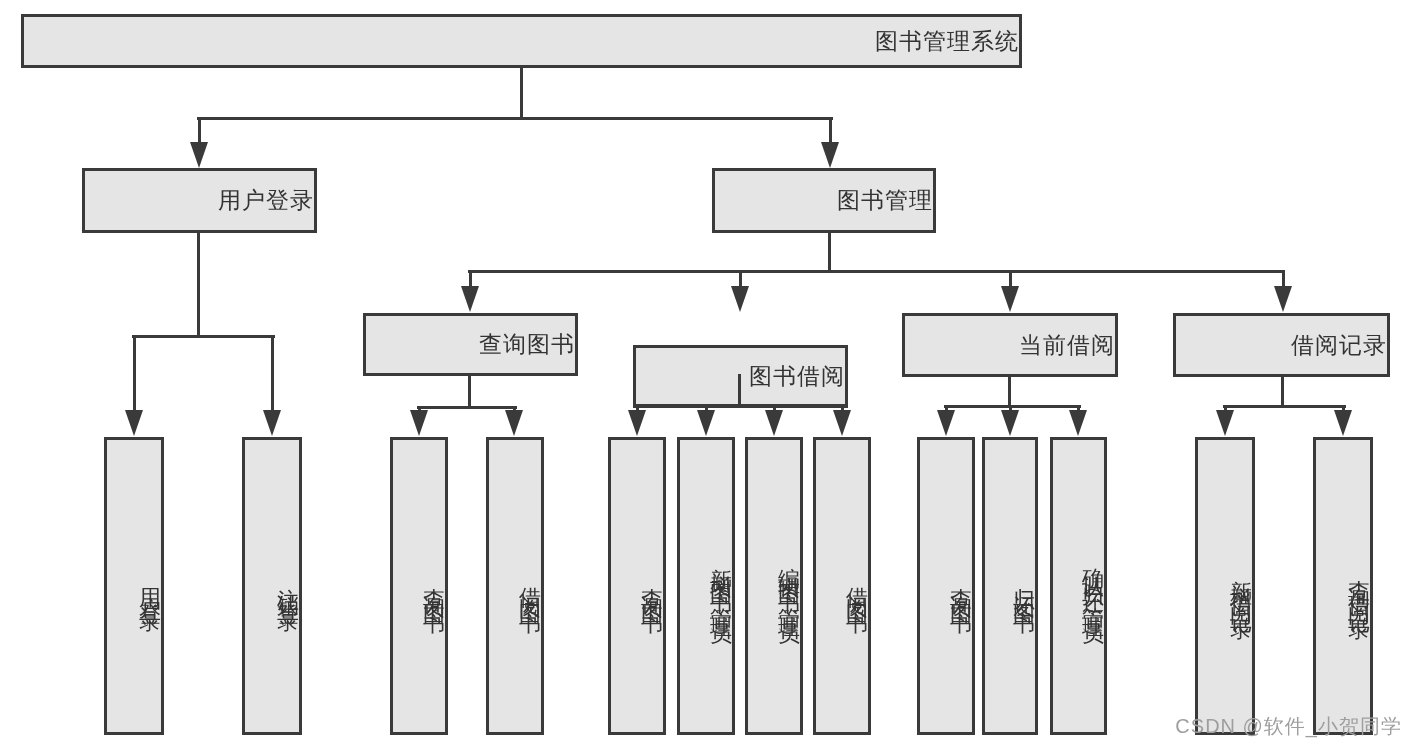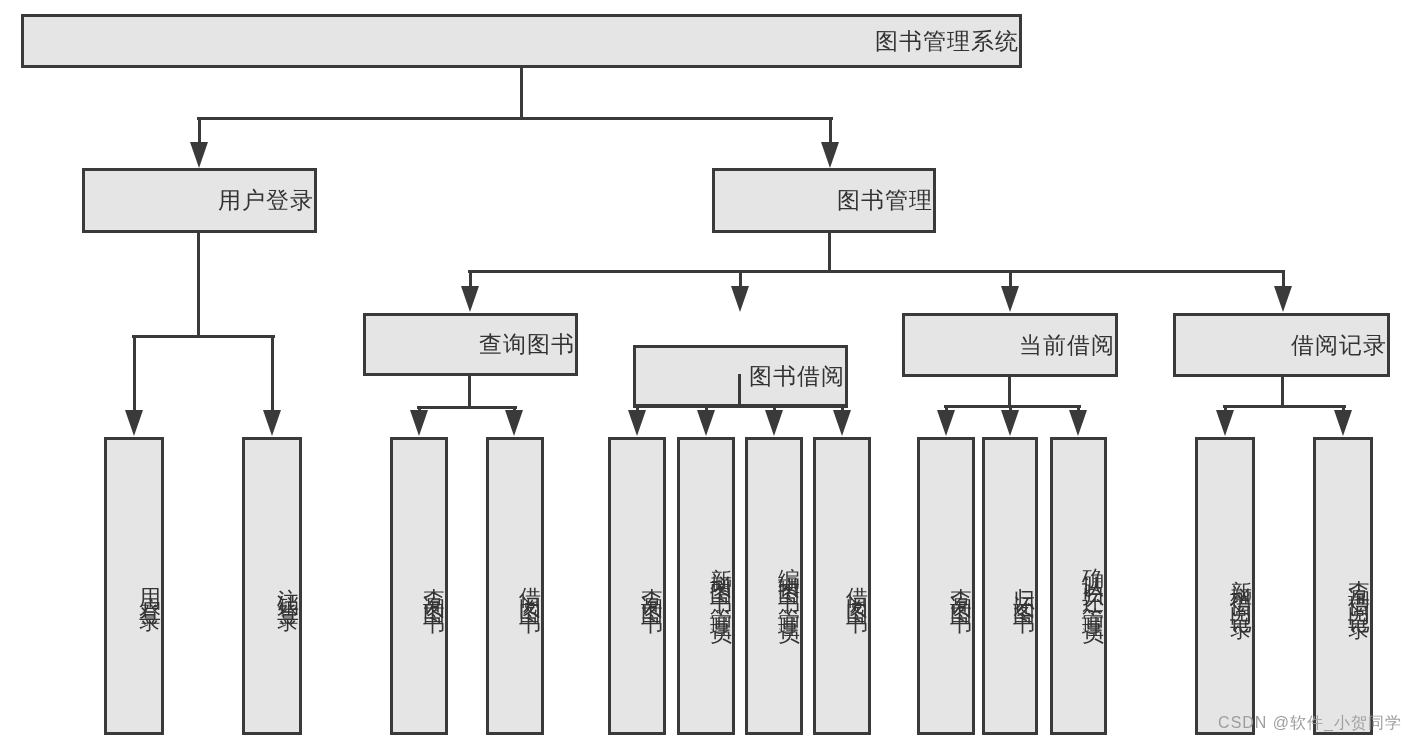--- a/index.html
+++ b/index.html
@@ -44,21 +44,21 @@
   .arrow::after {
     content: ""; position: absolute; left: 0; bottom: 0;
     width: 0; height: 0;
     border-left: 9px solid transparent;
     border-right: 9px solid transparent;
     border-top: 26px solid #3a3a3a;
   }
   .watermark {
     position: absolute;
     top: 713px; right: 3px;
-    font-size: 16px;
+    font-size: 20px;
     color: #9e9e9e;
     letter-spacing: 1px;
     white-space: nowrap;
   }
 </style>
 </head>
 <body>
 
 <div class="canvas">
 

